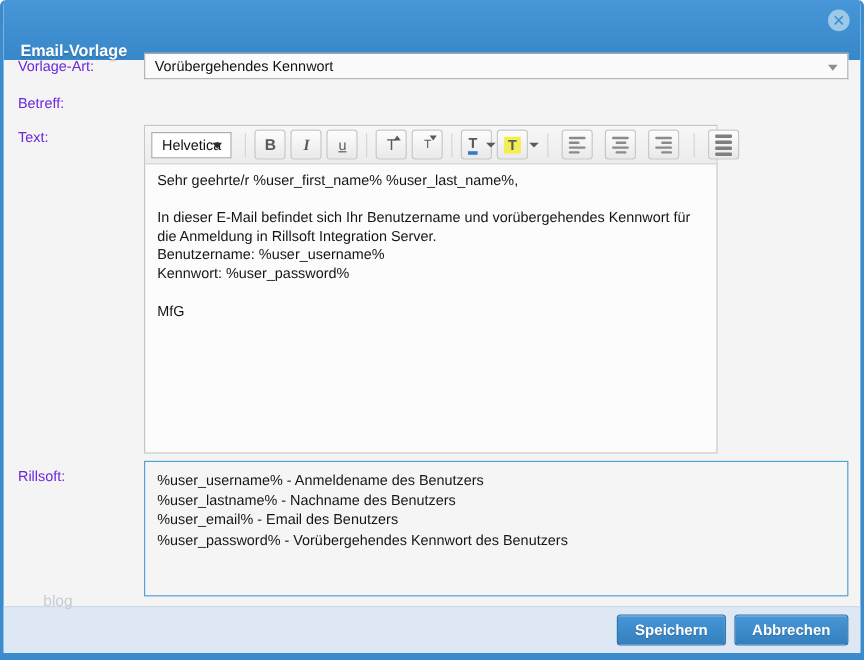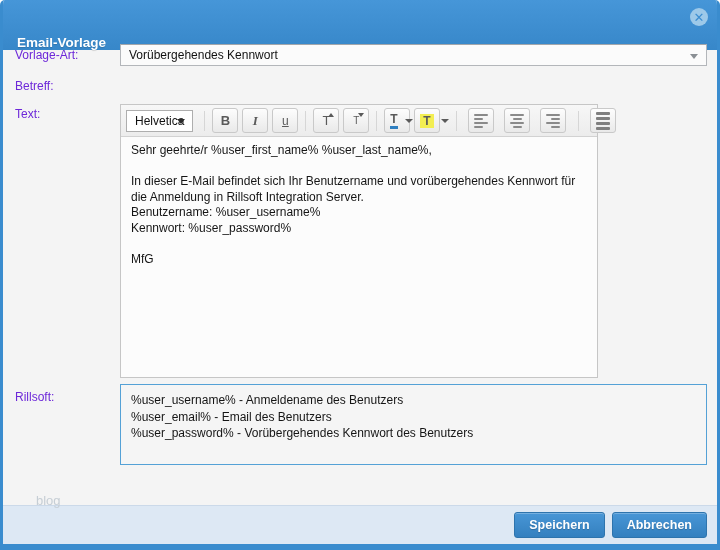--- a/index.html
+++ b/index.html
@@ -87,21 +87,21 @@
   .al-right i:nth-child(2), .al-right i:nth-child(4) { width:9px; margin-left:auto; }
   .al-just i { height:3px; background:#7f7f7f; }
 
   .editor-content {
     padding:6px 10px; font-size:12px; color:#151515; line-height:15.5px;
     white-space:pre-wrap; height:241px; overflow:hidden;
   }
 
   
   .param-box {
-    position:absolute; left:117px; top:384px; width:587px; height:81px;
+    position:absolute; left:117px; top:384px; width:587px; height:113px;
     background:#f5f5f5; border:1px solid #54a1d6; padding:7px 10px;
   }
   .param-line { font-size:12px; color:#151515; line-height:16.5px; }
 
   .watermark { position:absolute; left:33px; top:493px; font-size:13px; color:#c6ced5; z-index:2; }
 
   
   .footer {
     position:absolute; left:0; right:0; bottom:0; height:39px;
     background:#dde8f4; border-top:1px solid #cbd9e9;
@@ -208,20 +208,21 @@
 In dieser E-Mail befindet sich Ihr Benutzername und vorübergehendes Kennwort für die Anmeldung in Rillsoft Integration Server.
 Benutzername: %user_username%
 Kennwort: %user_password%
 
 MfG</div>
   </div>
 
   <span class="label" style="top:390px;">Rillsoft:</span>
   <div class="param-box">
     <div class="param-line">%user_username% - Anmeldename des Benutzers</div>
+    <div class="param-line">%user_lastname% - Nachname des Benutzers</div>
     <div class="param-line">%user_email% - Email des Benutzers</div>
     <div class="param-line">%user_password% - Vorübergehendes Kennwort des Benutzers</div>
   </div>
 
   <span class="watermark">blog</span>
 
   <div class="footer">
     <div class="btn">Speichern</div>
     <div class="btn">Abbrechen</div>
   </div>

